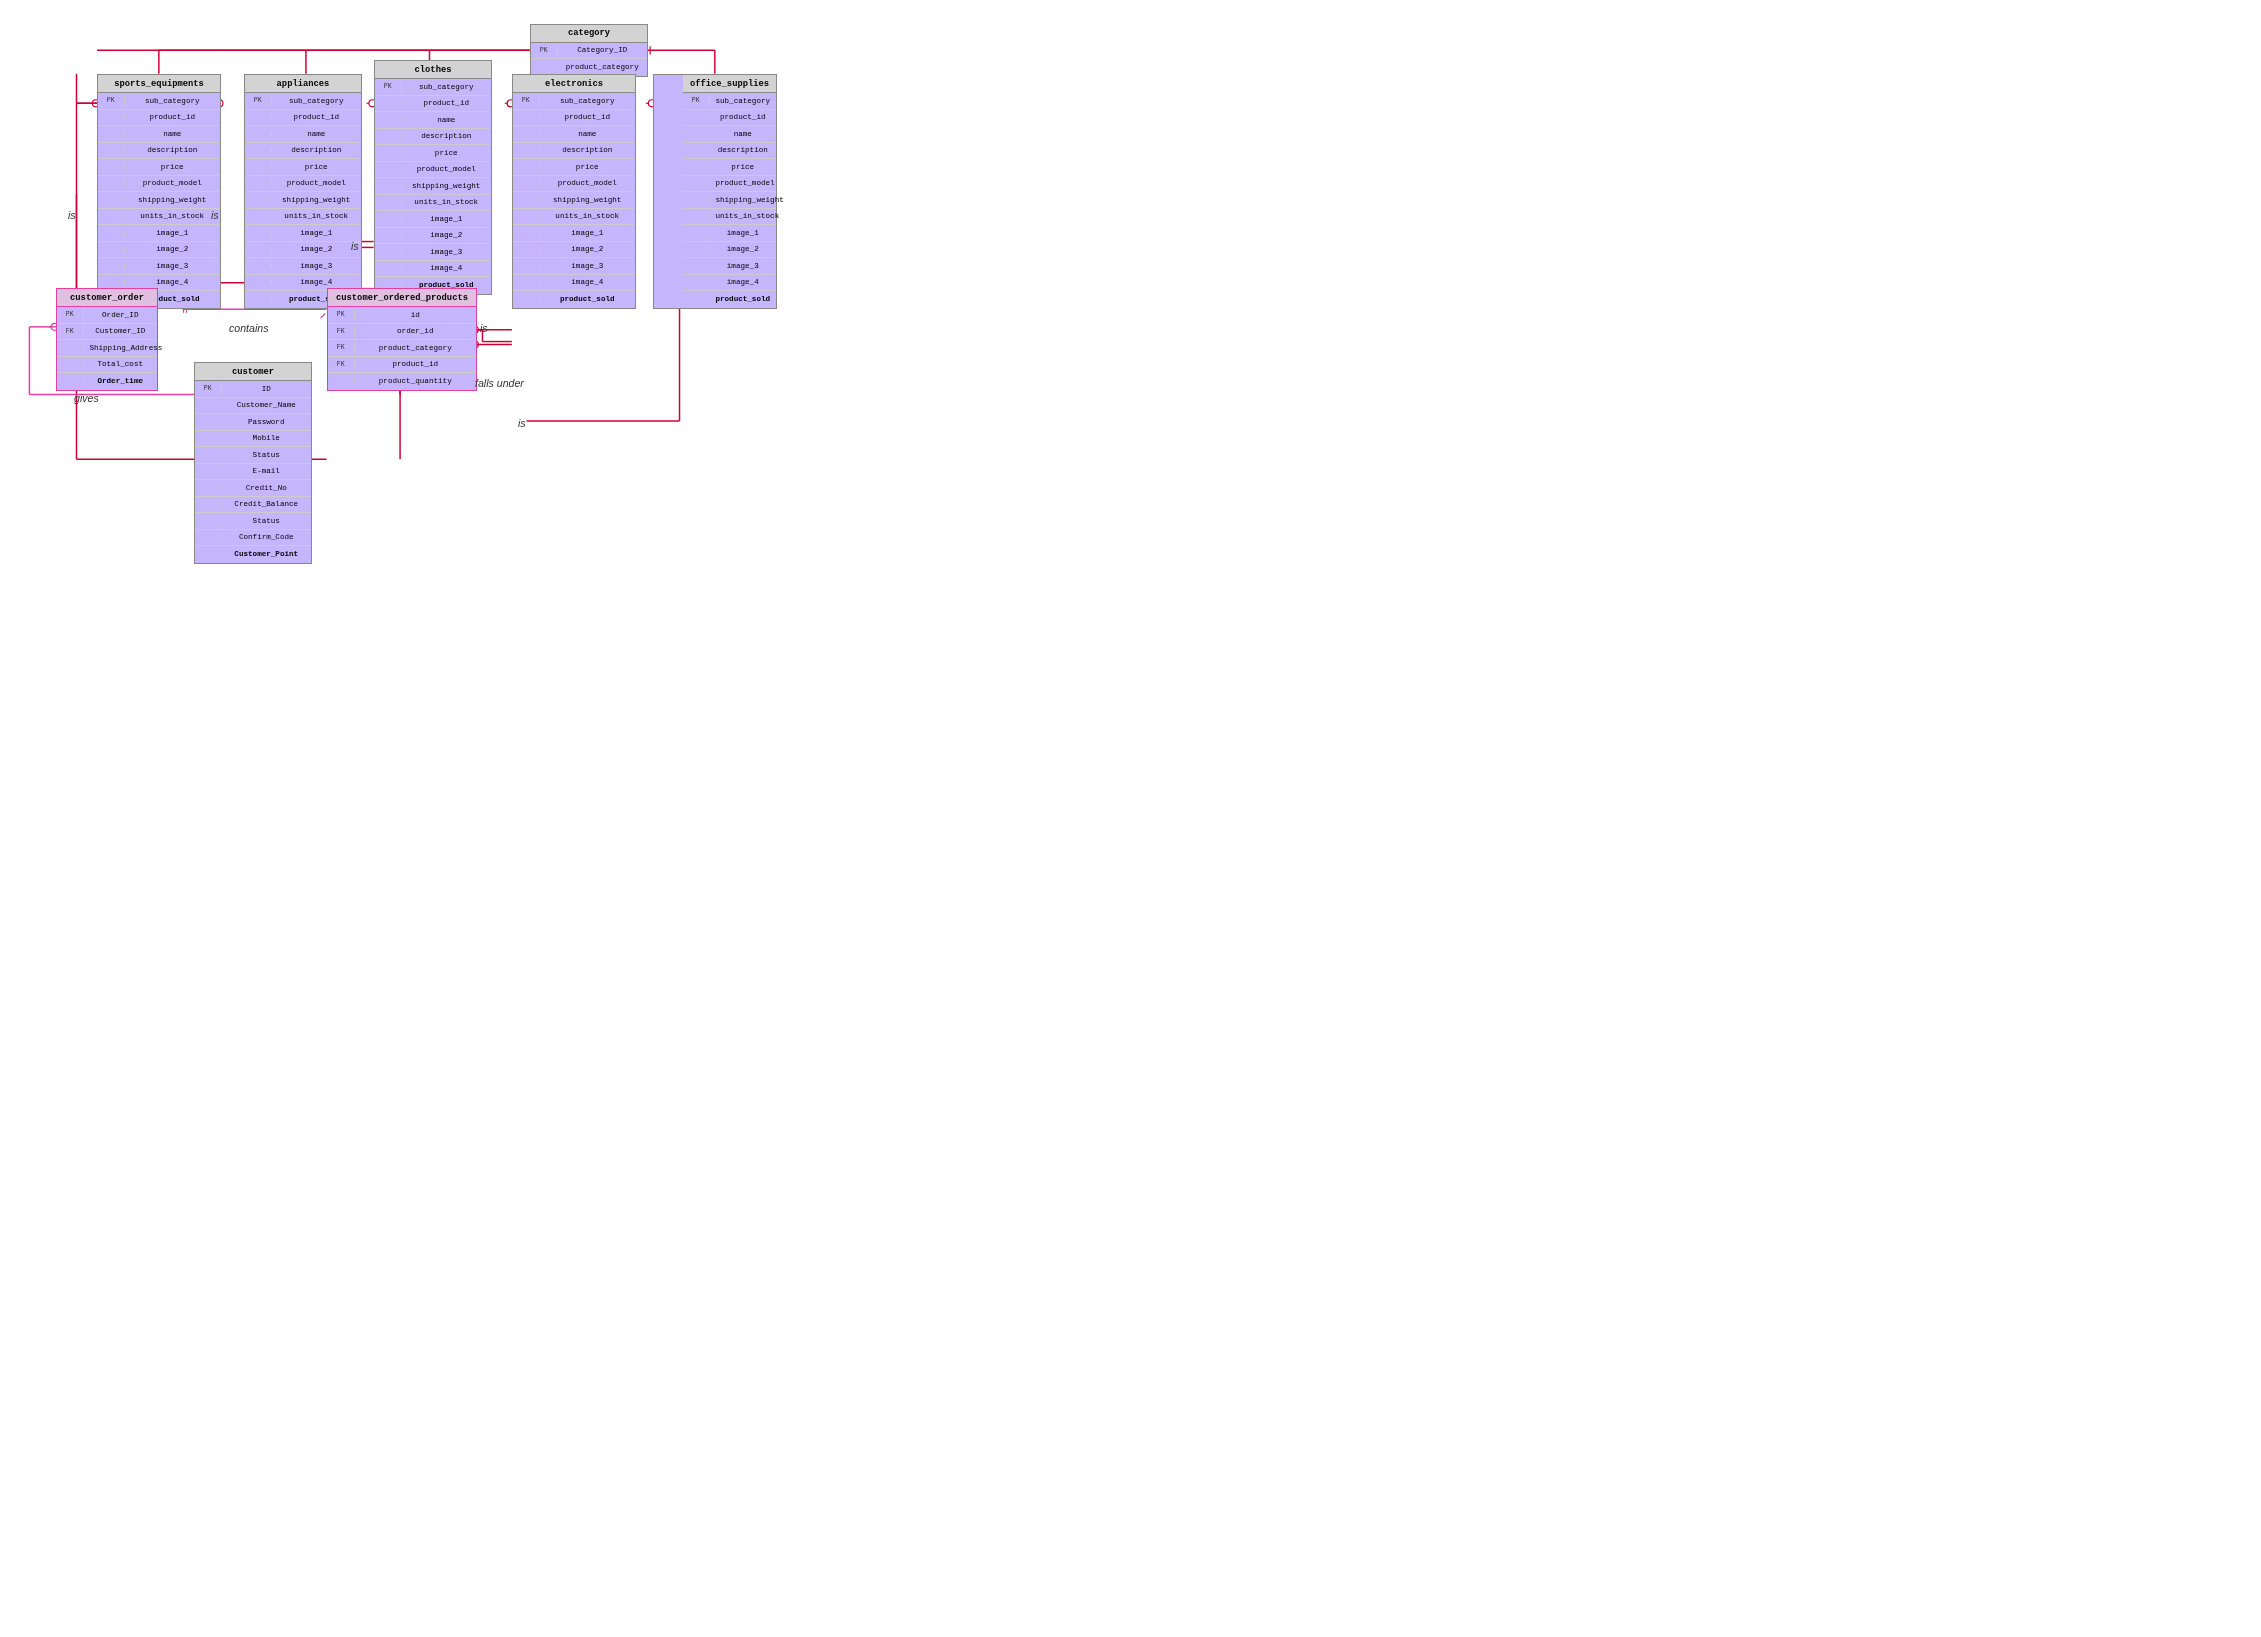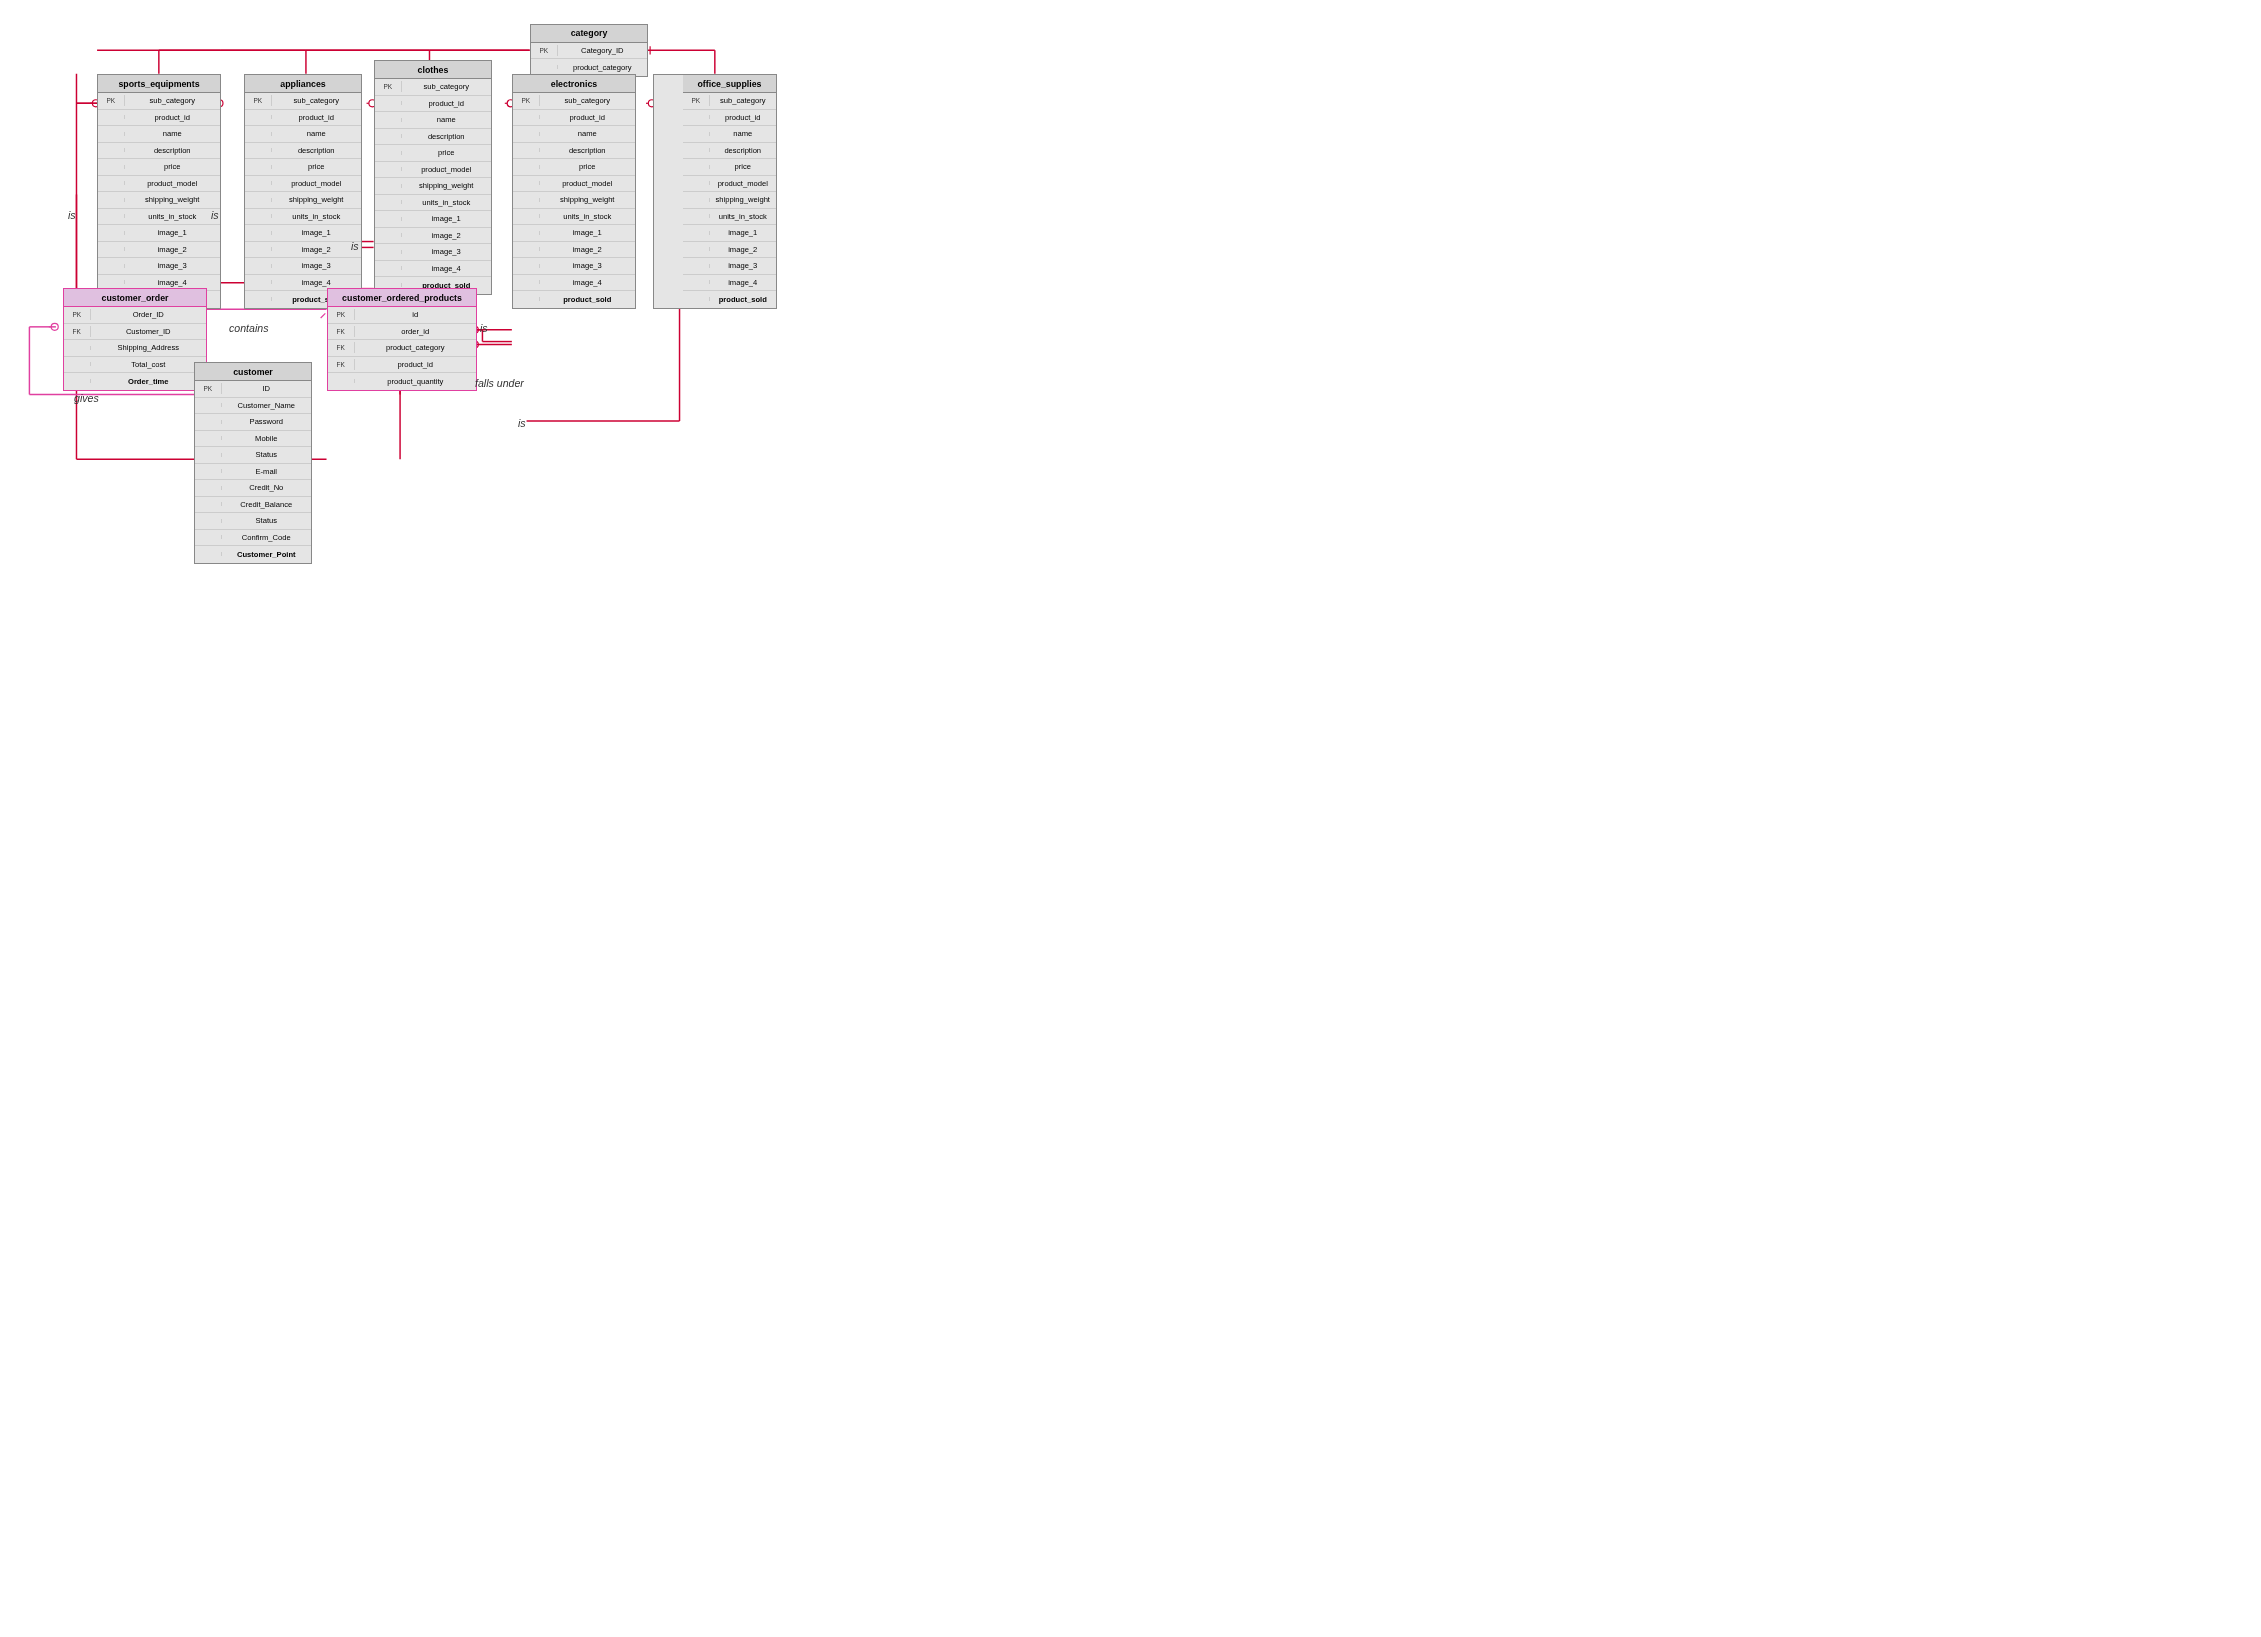--- a/index.html
+++ b/index.html
@@ -16,22 +16,23 @@
     .erd-canvas {
       position: absolute;
       top: 0; left: 0;
       width: 2261px;
       height: 1638px;
     }
 
     .entity {
       position: absolute;
       border: 0.9px solid #888;
-      background: #e5e5e5;
+      background: #c4b5fd;
       min-width: 94px;
+      font-family: Liberation Mono, monospace;
     }
 
     .entity-header {
       background: #d3d3d3;
       text-align: center;
       font-weight: bold;
       padding: 3.5px 5.9px;
       border-bottom: 0.9px solid #888;
       font-size: 8.8px;
     }
@@ -487,21 +488,21 @@
     <div class="entity-row">
       <div class="pk-fk-cell"></div>
       <div class="field-cell">image_4</div>
     </div>
     <div class="entity-row bold-row">
       <div class="pk-fk-cell"></div>
       <div class="field-cell">product_sold</div>
     </div>
   </div>
 
-  <div class="entity entity-highlight" style="left: 56px; top: 288px; width: 144px; margin-left: 7px;">
+  <div class="entity entity-highlight" style="left: 56px; top: 288px; width: 102px;">
     <div class="entity-header">customer_order</div>
     <div class="entity-row">
       <div class="pk-fk-cell">PK</div>
       <div class="field-cell">Order_ID</div>
     </div>
     <div class="entity-row">
       <div class="pk-fk-cell">FK</div>
       <div class="field-cell">Customer_ID</div>
     </div>
     <div class="entity-row">

